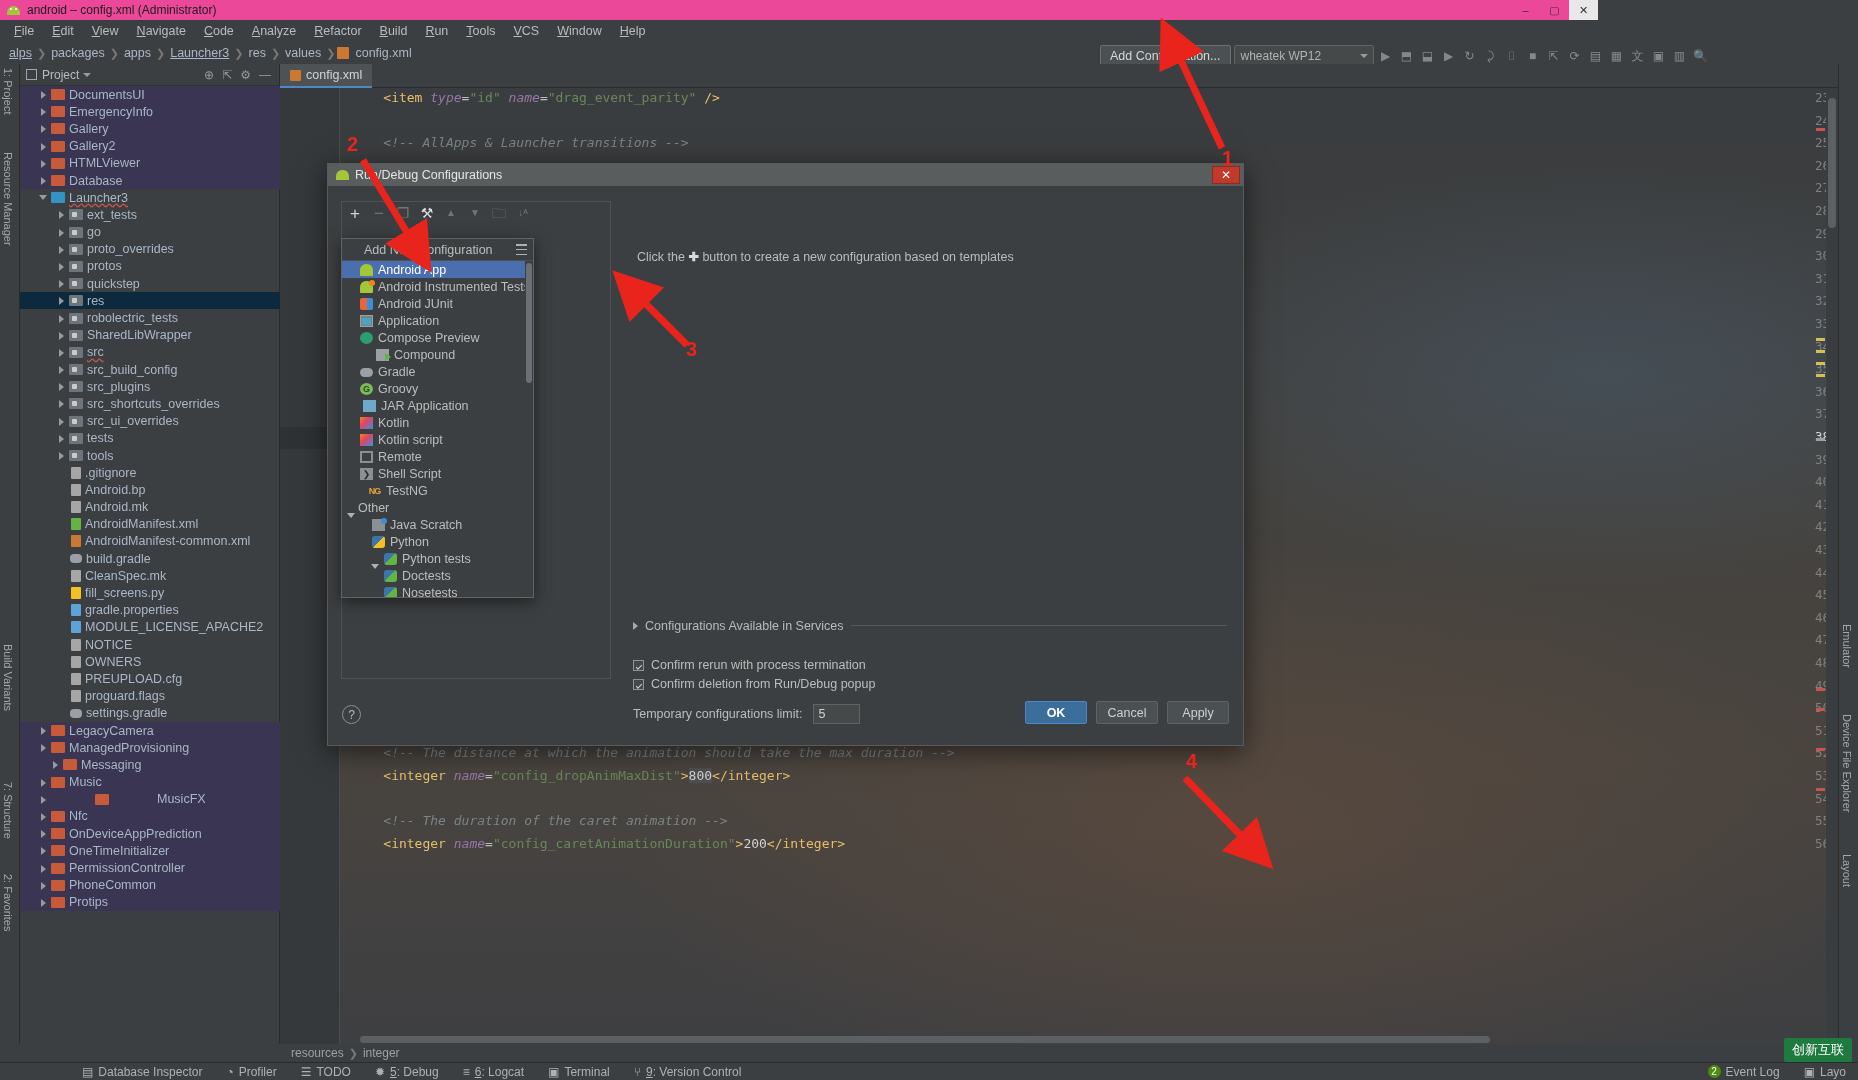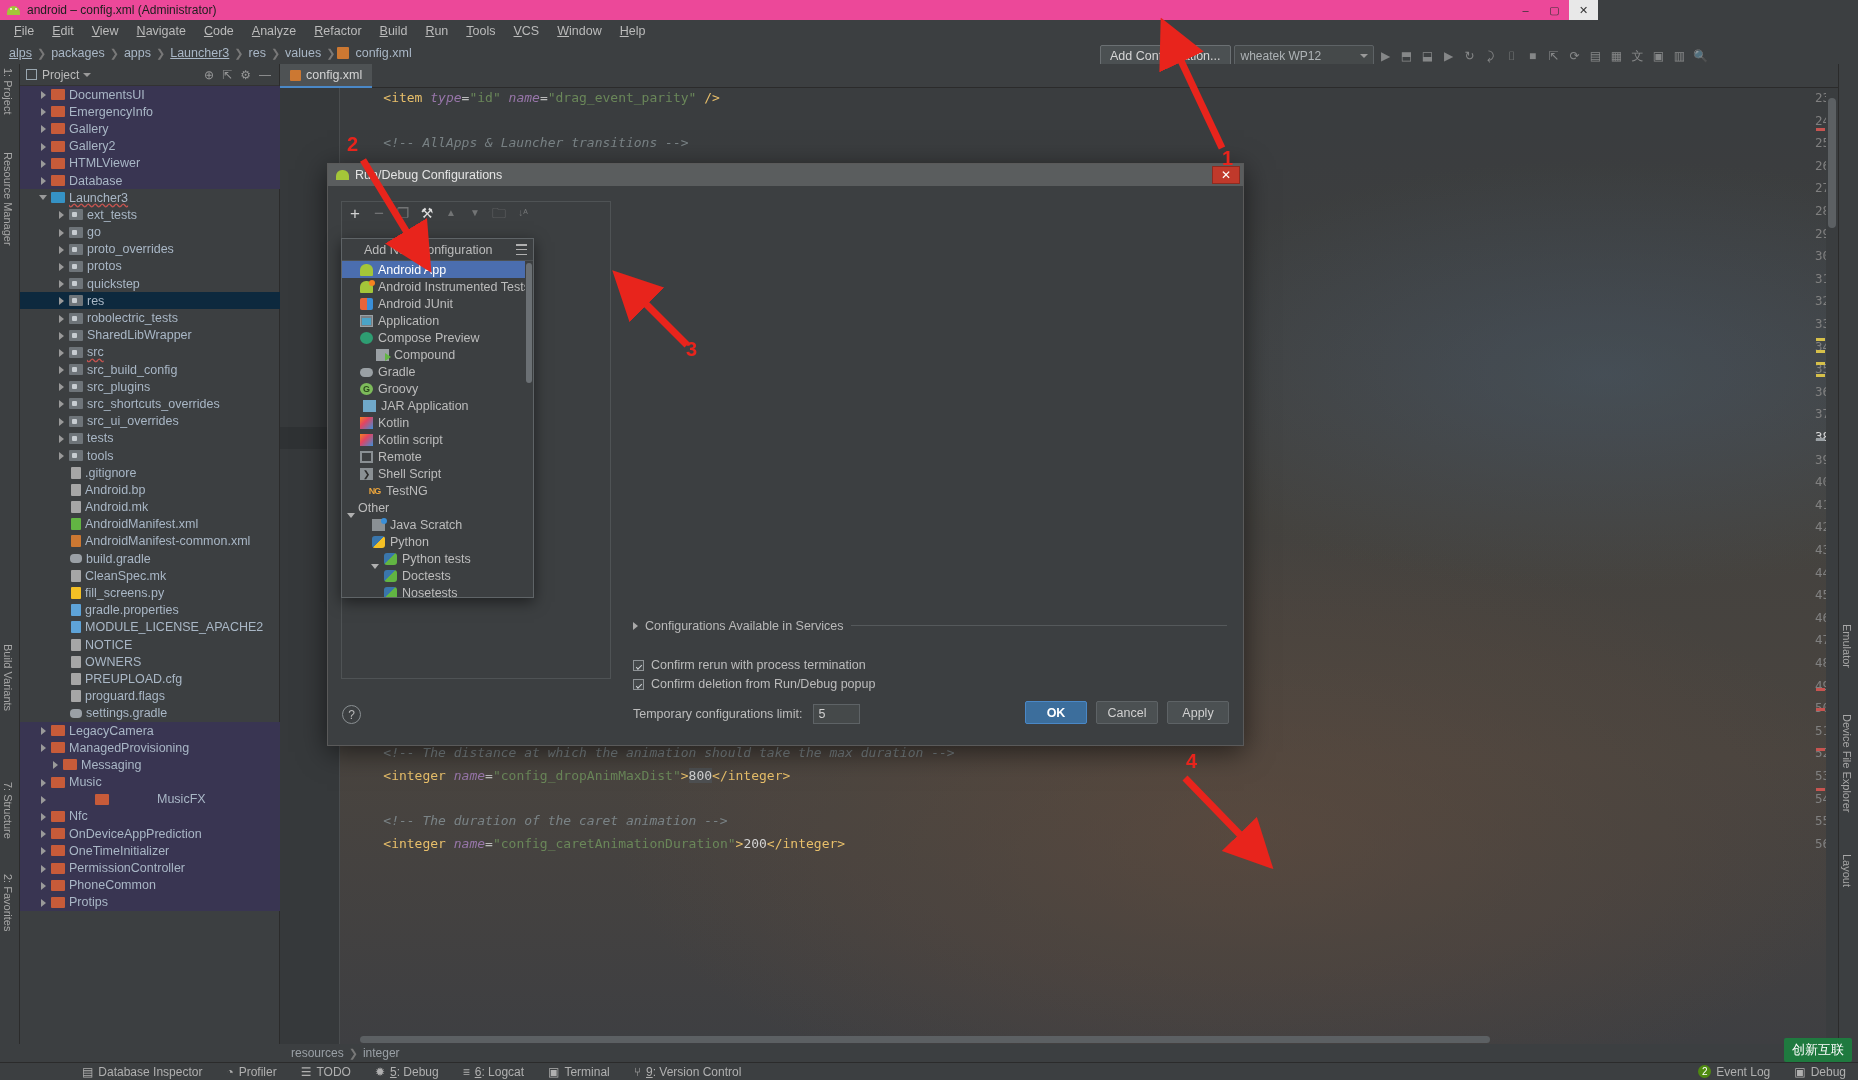--- a/index.html
+++ b/index.html
@@ -761,21 +761,21 @@
         <span>⑂</span>
         <span><u>9</u>: Version Control</span>
       </div>
       <div class="sb-right">
         <div class="sb-item">
           <span class="badge">2</span>
           <span>Event Log</span>
         </div>
         <div class="sb-item">
           <span>▣</span>
-          <span>Debug</span>
+          <span>Layo</span>
         </div>
       </div>
     </div>
 
   <div class="dialog">
     <div class="dlg-title">
       <span class="dt-icon"></span>
       <span>Run/Debug Configurations</span>
       <span class="dlg-close">✕</span>
     </div>
@@ -903,20 +903,27 @@
               <span class="di-arrow" style="width: 0px; flex-basis: 0px;"></span>
               <span class="dd-icon ic-pytest"></span>
               <span>Nosetests</span>
             </div>
           </div>
         <div class="dd-scroll">
           <div class="dd-thumb"></div>
         </div>
       </div>
 
+      <div class="dlg-right">
+        <div class="hint">
+          <span>Click the</span>
+          <span class="plus">✚</span>
+          <span>button to create a new configuration based on templates</span>
+        </div>
+      </div>
 
       <div class="services-row" style="left:305px; top:435px; right:16px;">
         <span class="tri"></span>
         <span>Configurations Available in Services</span>
         <span class="line"></span>
       </div>
 
       <div class="cbrow" style="left:305px; top:472px;">
         <span class="cbox checked"></span>
         <span>Confirm rerun with process termination</span>

